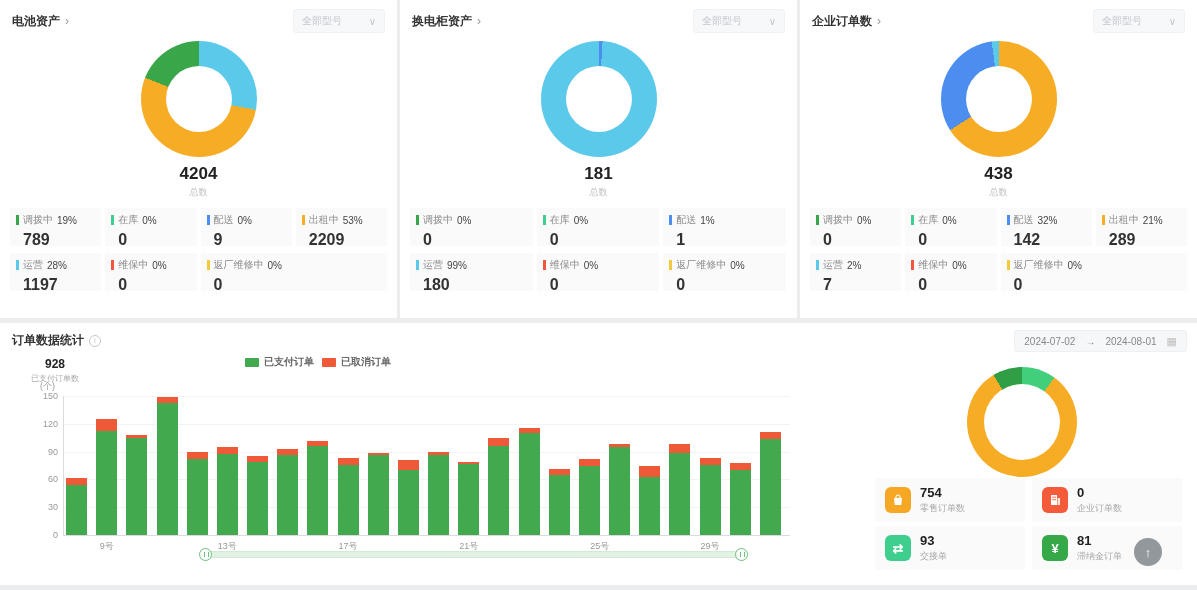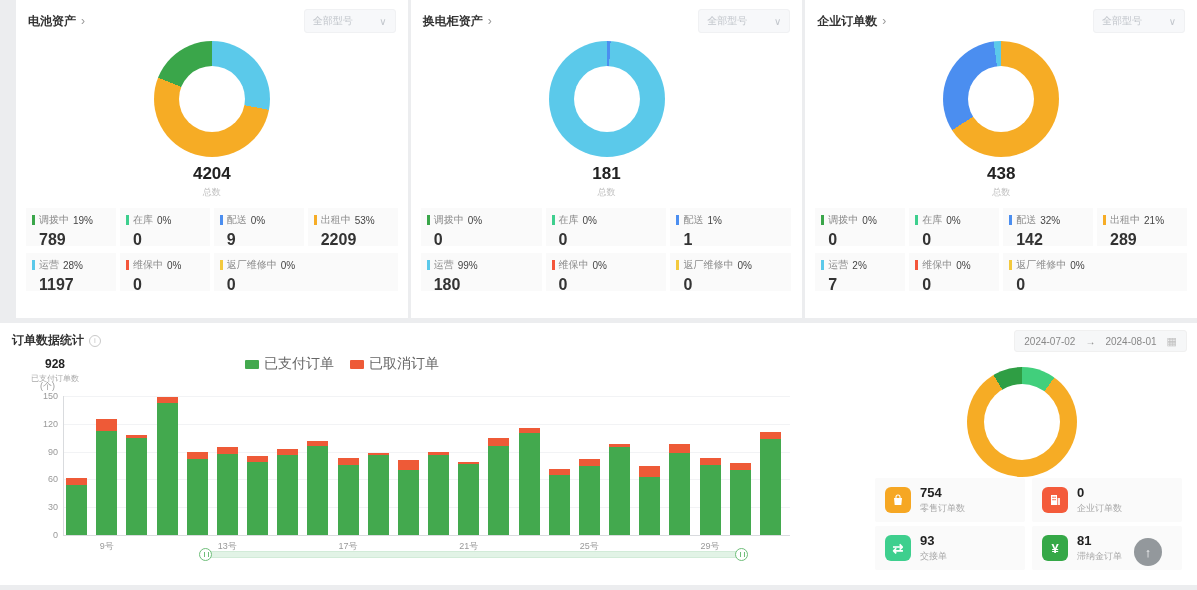--- a/index.html
+++ b/index.html
@@ -1,18 +1,18 @@
 <!DOCTYPE html>
 <html><head>
 <meta charset="utf-8">
 <style>
   * { box-sizing: border-box; margin: 0; padding: 0; }
   html,body { width:1197px; height:590px; overflow:hidden; }
   body { font-family:"Liberation Sans", sans-serif; background:#ecedef; position:relative; }
-  .top-row { display:flex; gap:3px; height:318px;padding-left:16px; }
+  .top-row { display:flex; gap:3px; height:318px; }
   .panel { flex:1; background:#fff; position:relative; }
   .panel-head { display:flex; justify-content:space-between; align-items:center; padding:9px 12px 4px 12px; }
   .panel-title { font-size:12px; font-weight:bold; color:#333; cursor:pointer; }
   .panel-title .chev { color:#999; font-weight:normal; margin-left:5px; font-size:12px; }
   .selector { width:92px; background:#f7f8fa; border:1px solid #f0f1f3; color:#c2c6cc; font-size:10px; padding:4px 8px; border-radius:3px; display:flex; justify-content:space-between; align-items:center; cursor:pointer; }
   .donut { width:116px; height:116px; border-radius:50%; margin:4px auto 0; position:relative; }
   .donut .hole { position:absolute; left:50%; top:50%; width:66px; height:66px; margin:-33px 0 0 -33px; background:#fff; border-radius:50%; }
   .total { text-align:center; margin-top:7px; }
   .total-num { font-size:17px; font-weight:bold; color:#222; }
   .total-label { font-size:9px; color:#c0c0c0; margin-top:2px; }
@@ -23,21 +23,21 @@
   .cols3 .cell { width:calc(33.33% - 3px); }
   .cell .line { display:flex; align-items:center; font-size:10px; color:#8a8a8a; gap:4px; white-space:nowrap; }
   .cell .line i { width:3px; height:10px; display:inline-block; flex:none; }
   .cell .line .pct { color:#444; }
   .cell .val { font-size:16px; font-weight:bold; color:#333; margin-top:4px; padding-left:7px; }
   .orders { position:relative; background:#fff; margin-top:5px; height:262px; }
   .orders-title { position:absolute; left:12px; top:9px; font-size:12px; font-weight:bold; color:#333; }
   .info-icon { display:inline-block; width:12px; height:12px; border:1px solid #c9c9c9; border-radius:50%; color:#c9c9c9; font-size:8px; line-height:10px; text-align:center; font-weight:normal; margin-left:5px; vertical-align:1px; cursor:pointer; }
   .daterange { position:absolute; right:10px; top:7px; height:22px; background:#f6f7f8; border:1px solid #f0f0f0; border-radius:3px; display:flex; align-items:center; gap:10px; padding:0 9px; font-size:10px; color:#888; }
   .daterange .cal { color:#c0c0c0; font-size:11px; cursor:pointer; }
-  .legend { position:absolute; left:245px; top:32px; display:flex; gap:16px; font-size:14px; color:#666; }
+  .legend { position:absolute; left:245px; top:32px; display:flex; gap:8px; font-size:10px; color:#666;font-weight:bold; }
   .legend .item { display:flex; align-items:center; gap:5px; cursor:pointer; }
   .legend .sw { width:14px; height:9px; border-radius:1px; display:inline-block; }
   .chart { position:absolute; left:0; top:0; width:812px; height:262px; }
   .gridline { position:absolute; left:63px; width:727px; height:1px; background:#f2f3f5; }
   .axis-x { position:absolute; left:63px; width:727px; height:1px; background:#d9dbde; }
   .axis-y { position:absolute; left:63px; width:1px; background:#d9dbde; }
   .ytick { position:absolute; width:30px; text-align:right; font-size:9px; color:#999; left:28px; }
   .unit { position:absolute; left:40px; font-size:9px; color:#999; }
   .bar { position:absolute; width:21px; display:flex; flex-direction:column; cursor:pointer; }
   .bar .seg { width:100%; }
@@ -382,21 +382,21 @@
         <div class="seg" style="height:102px;background:#43a94e"></div>
       </div>
       <div class="bar" style="left: 548.72px; top: 146px;">
         <div class="seg" style="height:6px;background:#ee5a37"></div>
         <div class="seg" style="height:60px;background:#43a94e"></div>
       </div>
       <div class="bar" style="left: 578.89px; top: 136px;">
         <div class="seg" style="height:7px;background:#ee5a37"></div>
         <div class="seg" style="height:69px;background:#43a94e"></div>
       </div>
-      <div class="xlabel" style="left: 569.39px; top: 217px;">25号</div>
+      <div class="xlabel" style="left: 569.39px; top: 217px; text-align: right;">25号</div>
       <div class="bar" style="left: 609.06px; top: 121px;">
         <div class="seg" style="height:3px;background:#ee5a37"></div>
         <div class="seg" style="height:88px;background:#43a94e"></div>
       </div>
       <div class="bar" style="left: 639.23px; top: 143px;">
         <div class="seg" style="height:11px;background:#ee5a37"></div>
         <div class="seg" style="height:58px;background:#43a94e"></div>
       </div>
       <div class="bar" style="left: 669.4px; top: 121px;">
         <div class="seg" style="height:9px;background:#ee5a37"></div>

